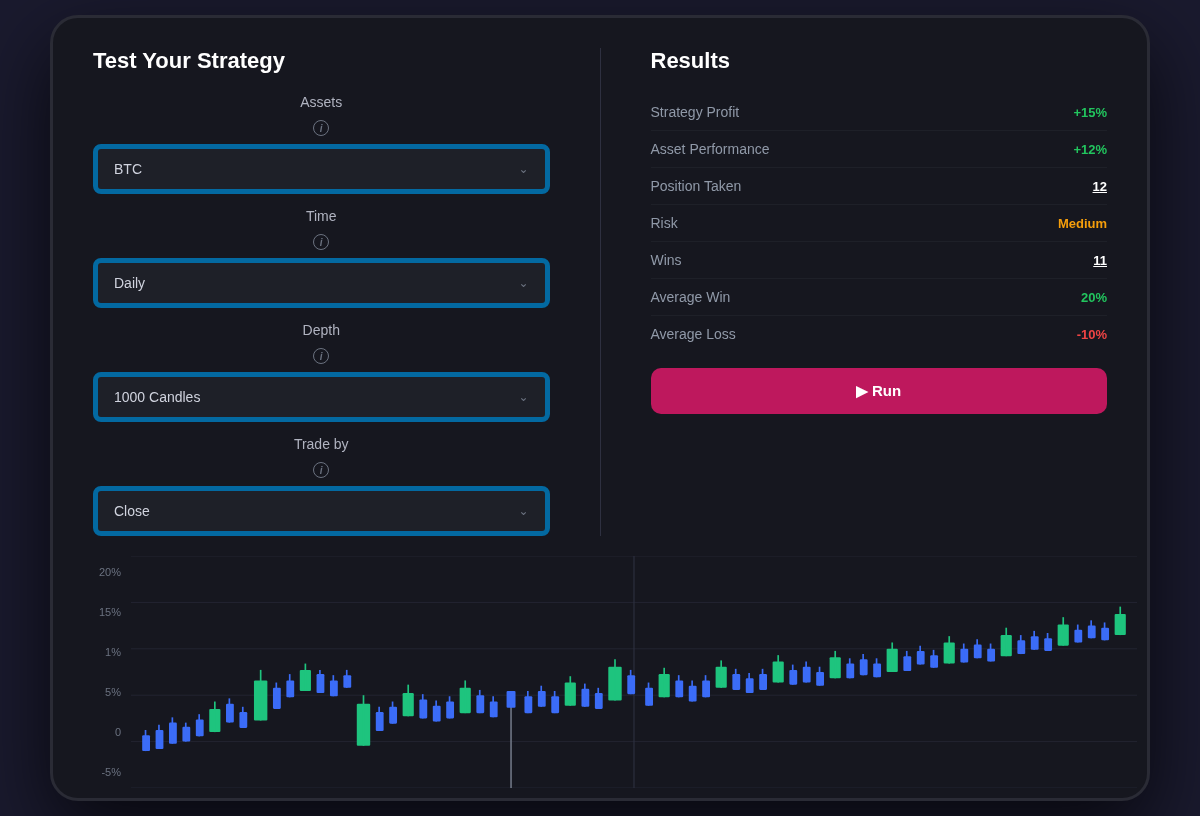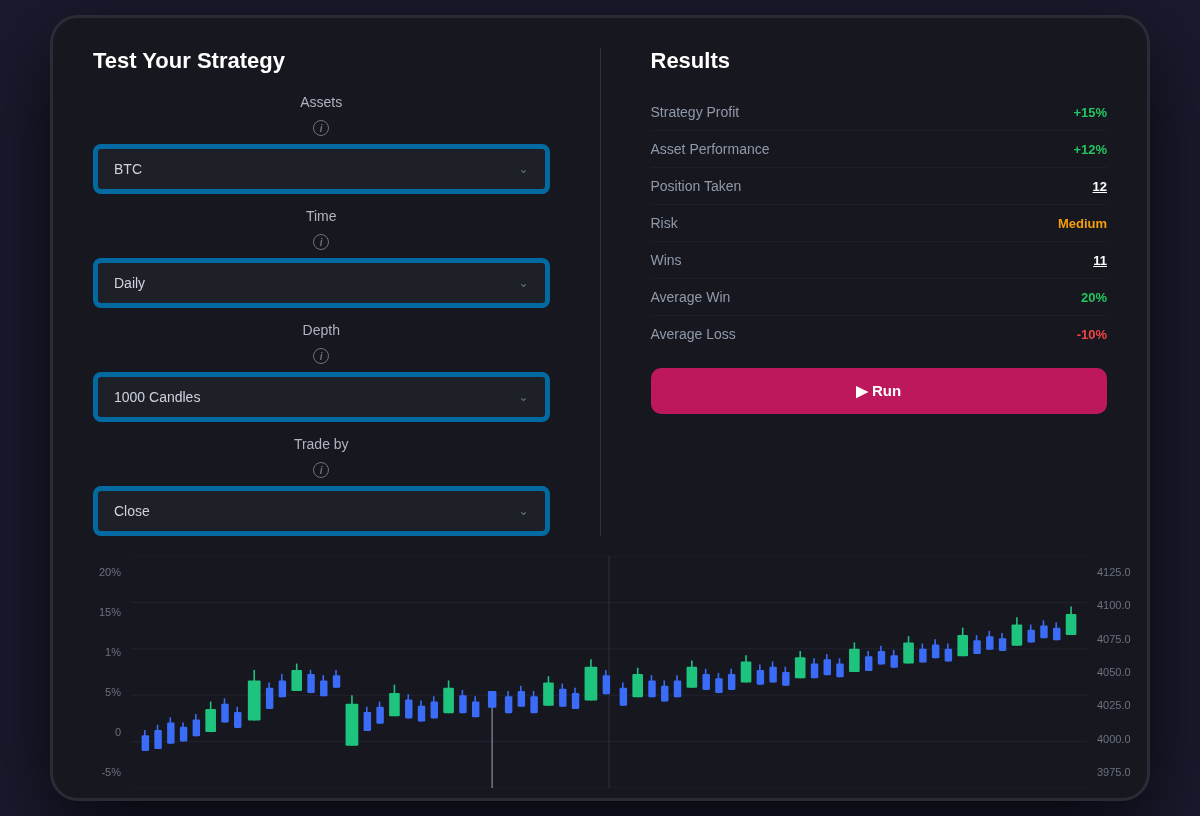--- a/index.html
+++ b/index.html
@@ -434,23 +434,14 @@
         <line x1="847" y1="65" x2="847" y2="82" stroke="#3b6cf7" stroke-width="1.5"></line>
         <rect x="856" y="66" width="7" height="12" fill="#3b6cf7" rx="1"></rect>
         <line x1="859" y1="61" x2="859" y2="78" stroke="#3b6cf7" stroke-width="1.5"></line>
         <rect x="868" y="68" width="7" height="12" fill="#3b6cf7" rx="1"></rect>
         <line x1="871" y1="63" x2="871" y2="80" stroke="#3b6cf7" stroke-width="1.5"></line>
 
         <rect x="880" y="55" width="10" height="20" fill="#1ec47e" rx="1"></rect>
         <line x1="885" y1="48" x2="885" y2="75" stroke="#1ec47e" stroke-width="1.5"></line>
       </svg>
     </div>
-    <div class="chart-y-right">
-      <span>4125.0</span>
-      <span>4100.0</span>
-      <span>4075.0</span>
-      <span>4050.0</span>
-      <span>4025.0</span>
-      <span>4000.0</span>
-      <span>3975.0</span>
-    </div>
   </div>
 </div>
 
 </body></html>

